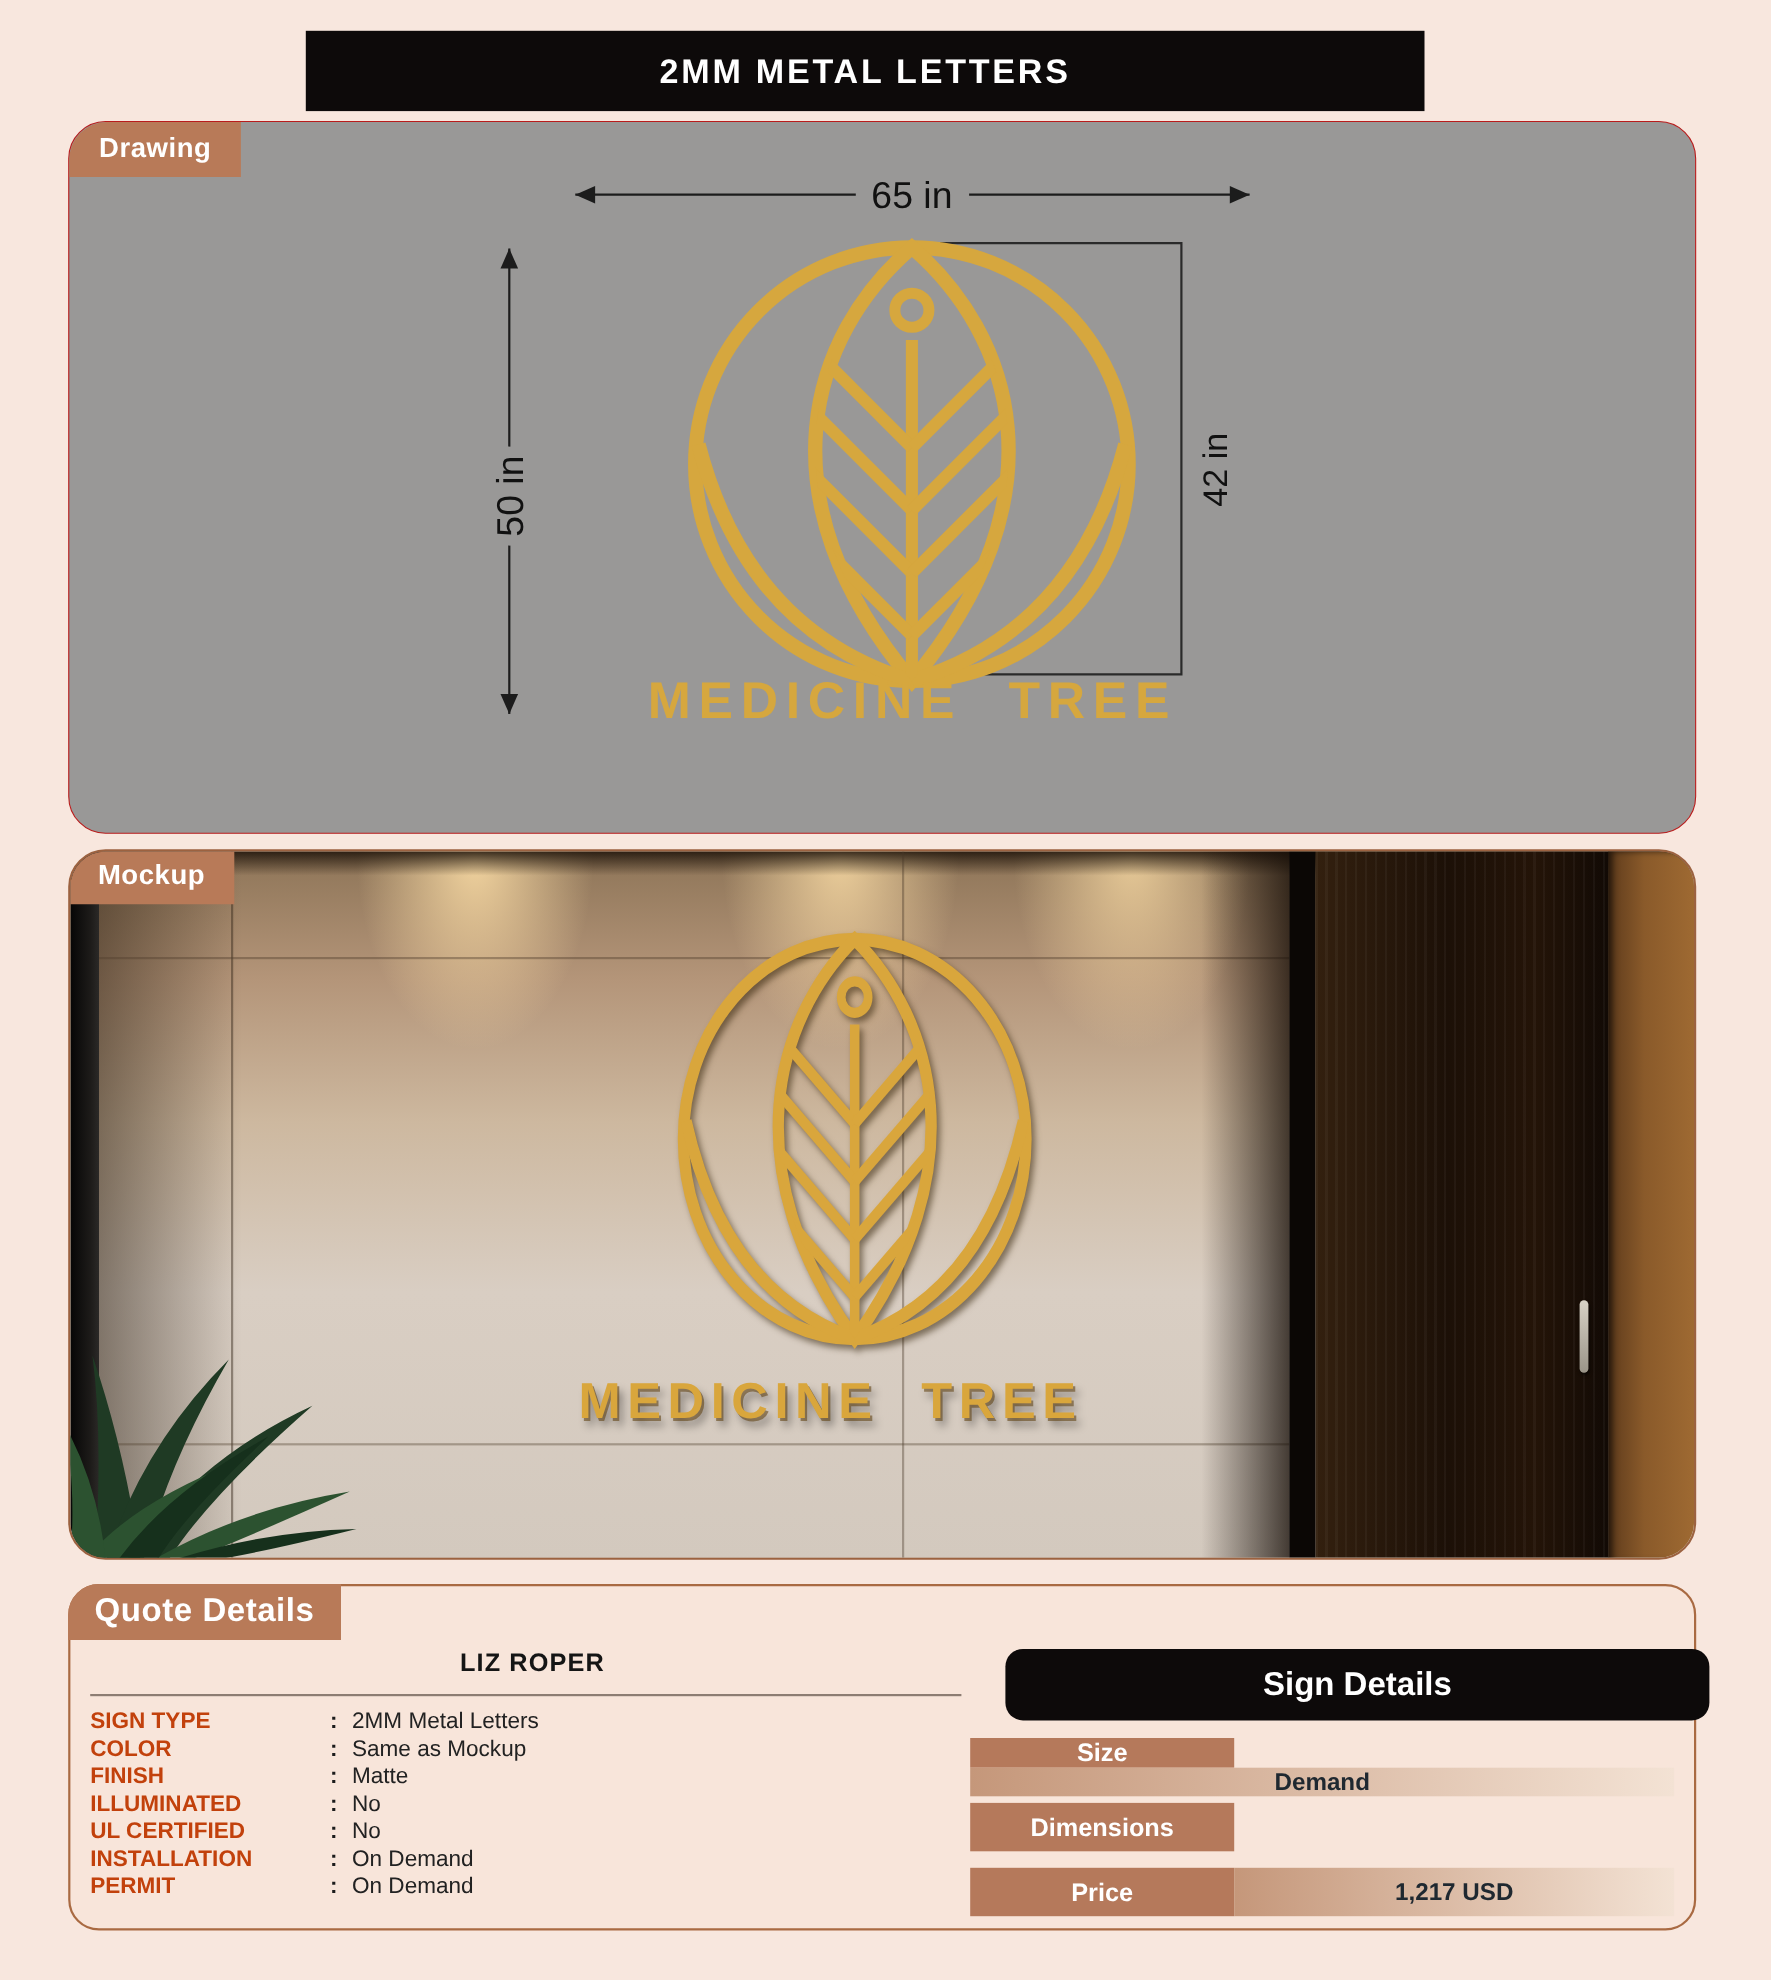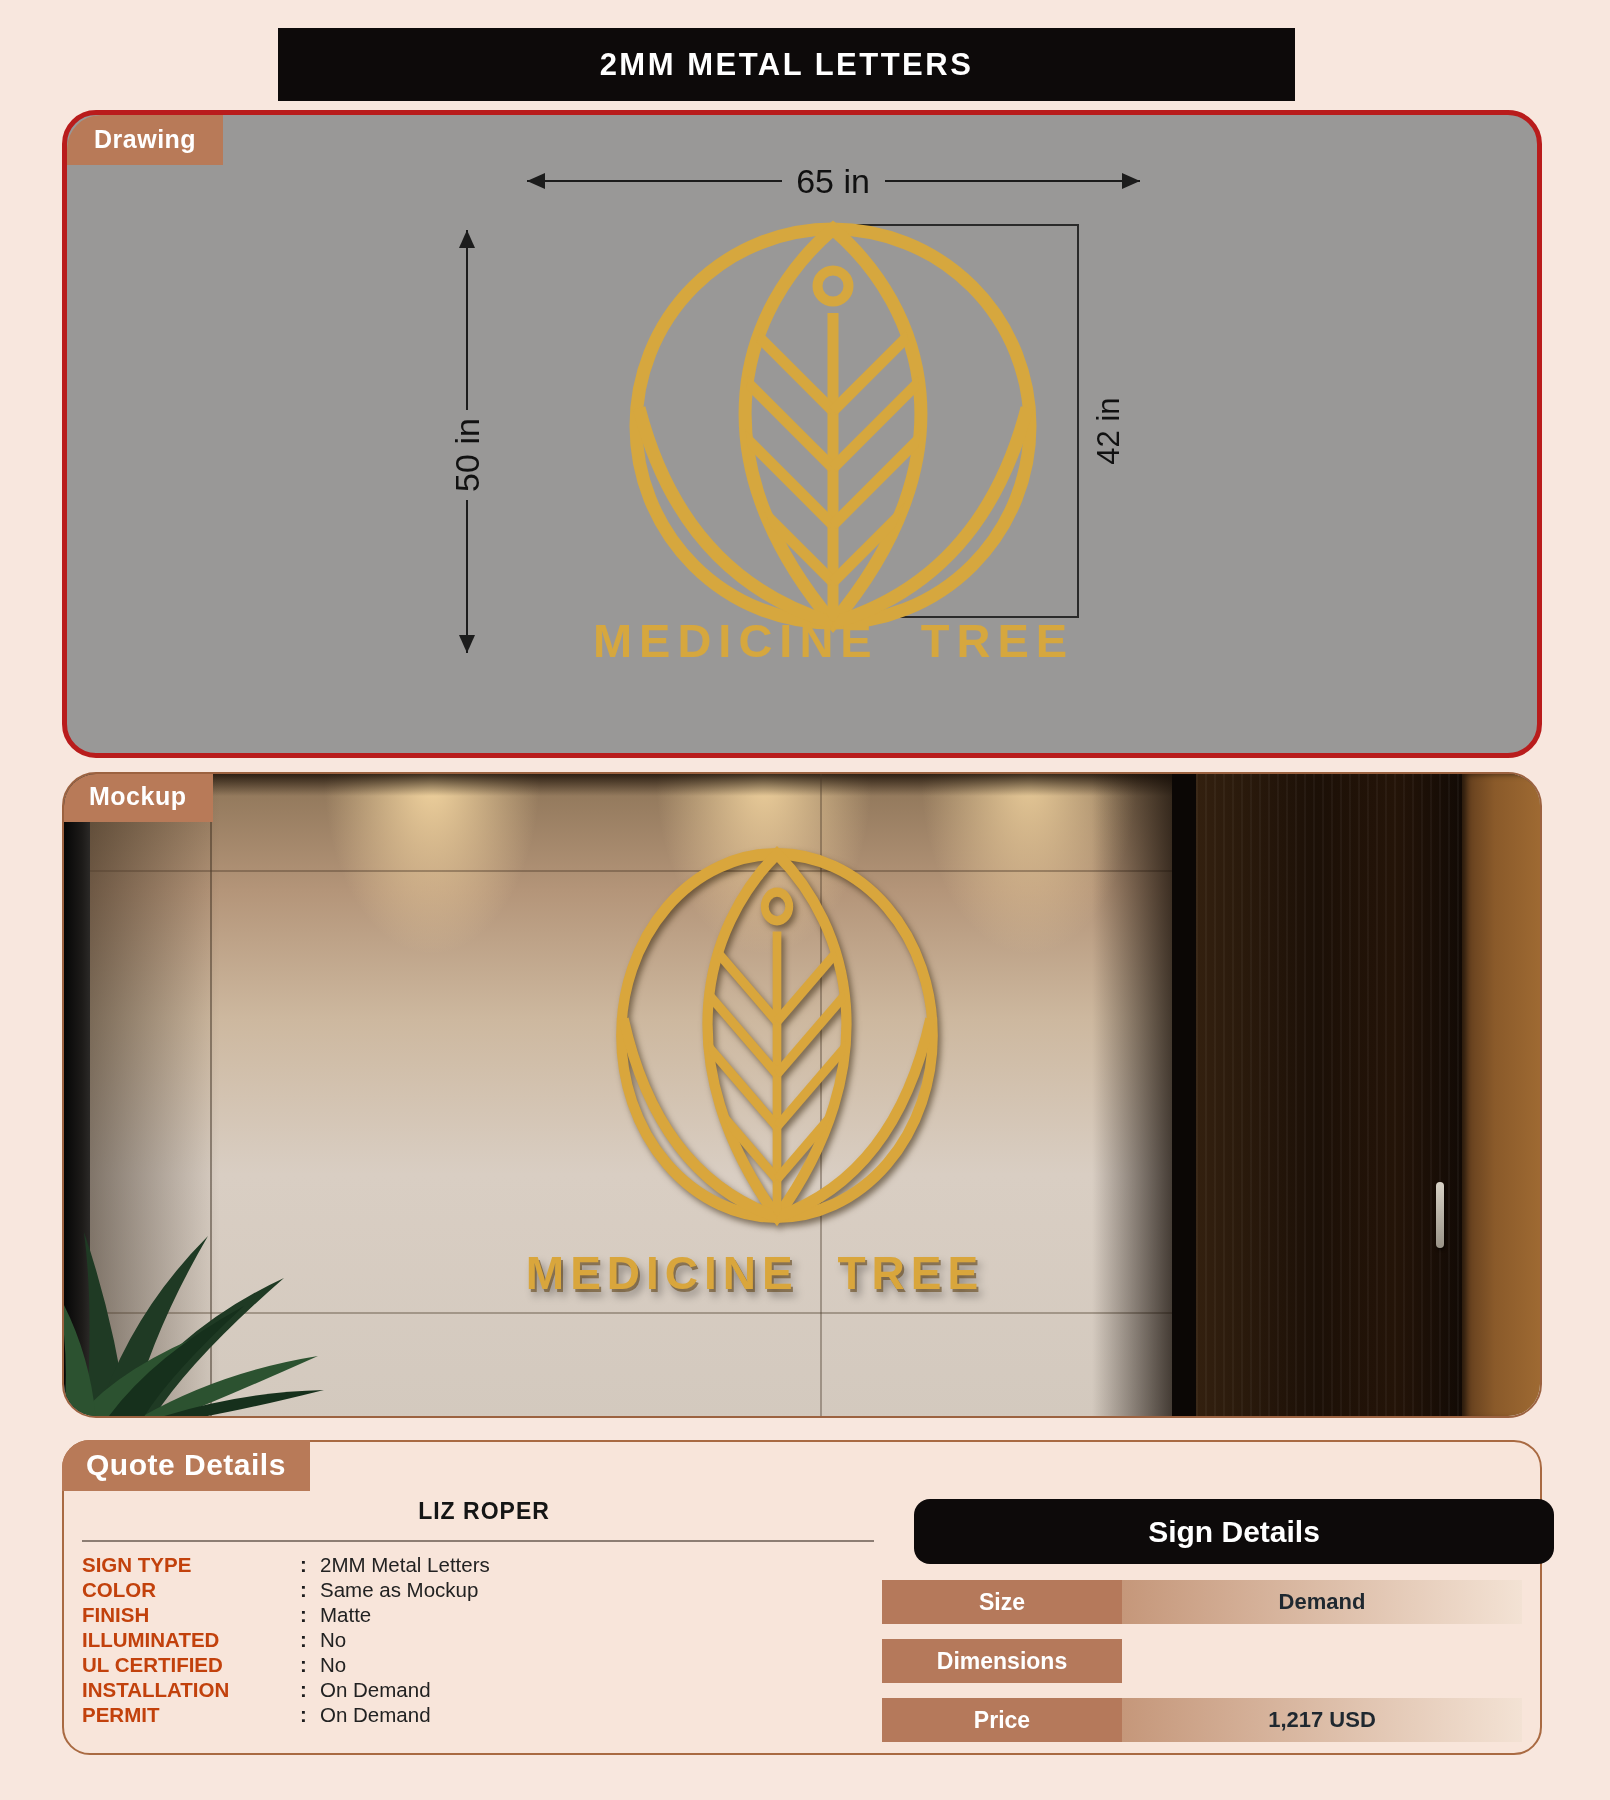--- a/index.html
+++ b/index.html
@@ -25,21 +25,21 @@
     font-size:25px;font-weight:bold;letter-spacing:.5px;
     padding:10px 27px 11px 27px;
     border-radius:34px 0 0 0;
     z-index:5;
   }
 
   
   .drawing-panel{
     left:62px;top:110px;width:1480px;height:648px;
     background:#999897;border-radius:34px;
-    border:5px solid #b91c1c;box-sizing:border-box;
+    border:1px solid #b91c1c;box-sizing:border-box;
   }
   .drawing-tab{left:0;top:0;}
   .drawing-sign-text{
     left:460px;top:498px;width:613px;
     text-align:center;
     color:#d6a73e;font-size:47px;font-weight:bold;
     letter-spacing:7px;word-spacing:22px;white-space:nowrap;
   }
 
   
@@ -119,21 +119,21 @@
   .sd-row .sd-label{
     width:240px;background:#b5795b;color:#fff;
     font-size:23px;font-weight:bold;
     display:flex;align-items:center;justify-content:center;
   }
   .sd-row .sd-value{
     flex:1;background:linear-gradient(90deg,#c5977a,#f3e2d4);
     color:#1f2830;font-size:22px;font-weight:bold;
     display:flex;align-items:center;justify-content:center;
   }
-  .sd-row1{top:138px;} .sd-row2{top:197px;} .sd-row3{top:256px;}
+  .sd-row1{top:138px;flex-direction:column;} .sd-row2{top:197px;} .sd-row3{top:256px;}
 
   svg{display:block;}
   text{font-family:"Liberation Sans","DejaVu Sans",sans-serif;}
 </style>
 </head>
 <body>
 
 <div class="abs title-banner">
   <span>2MM METAL LETTERS</span>
 </div>

